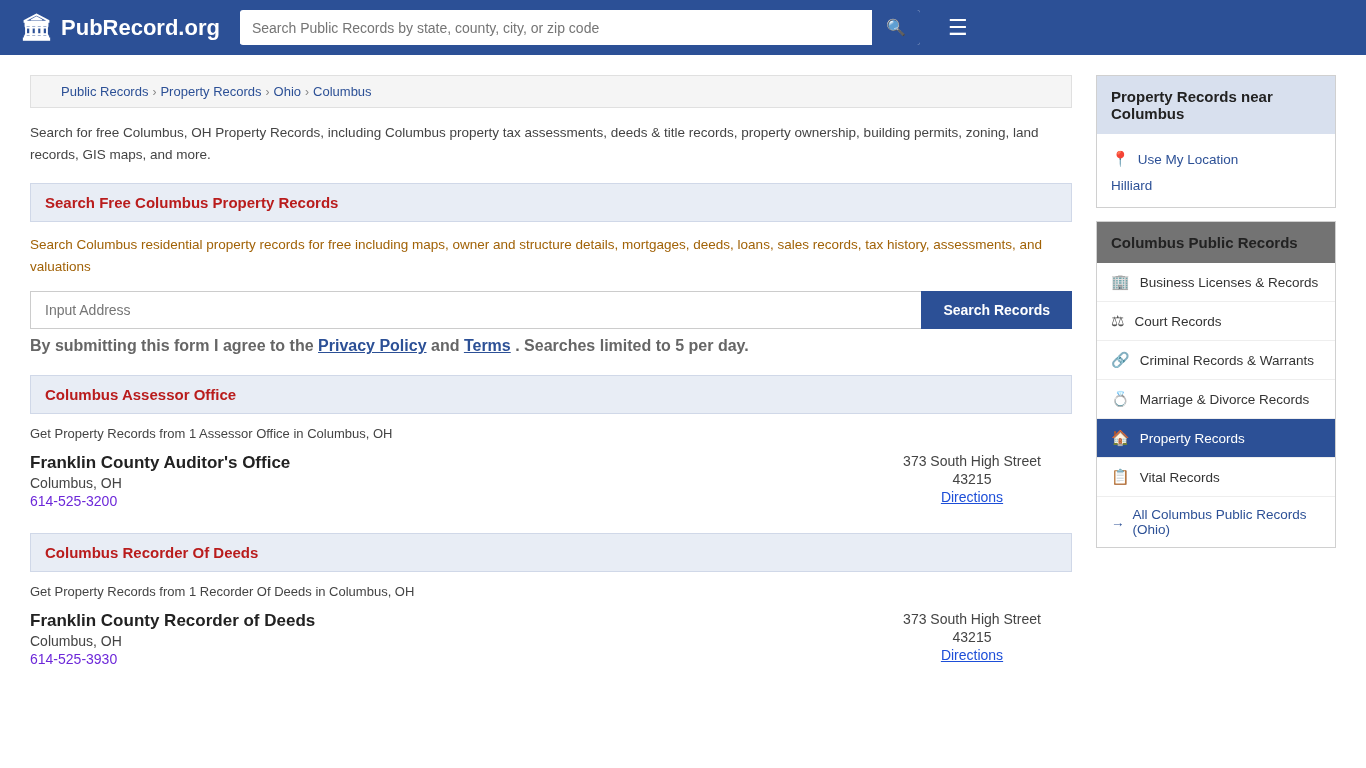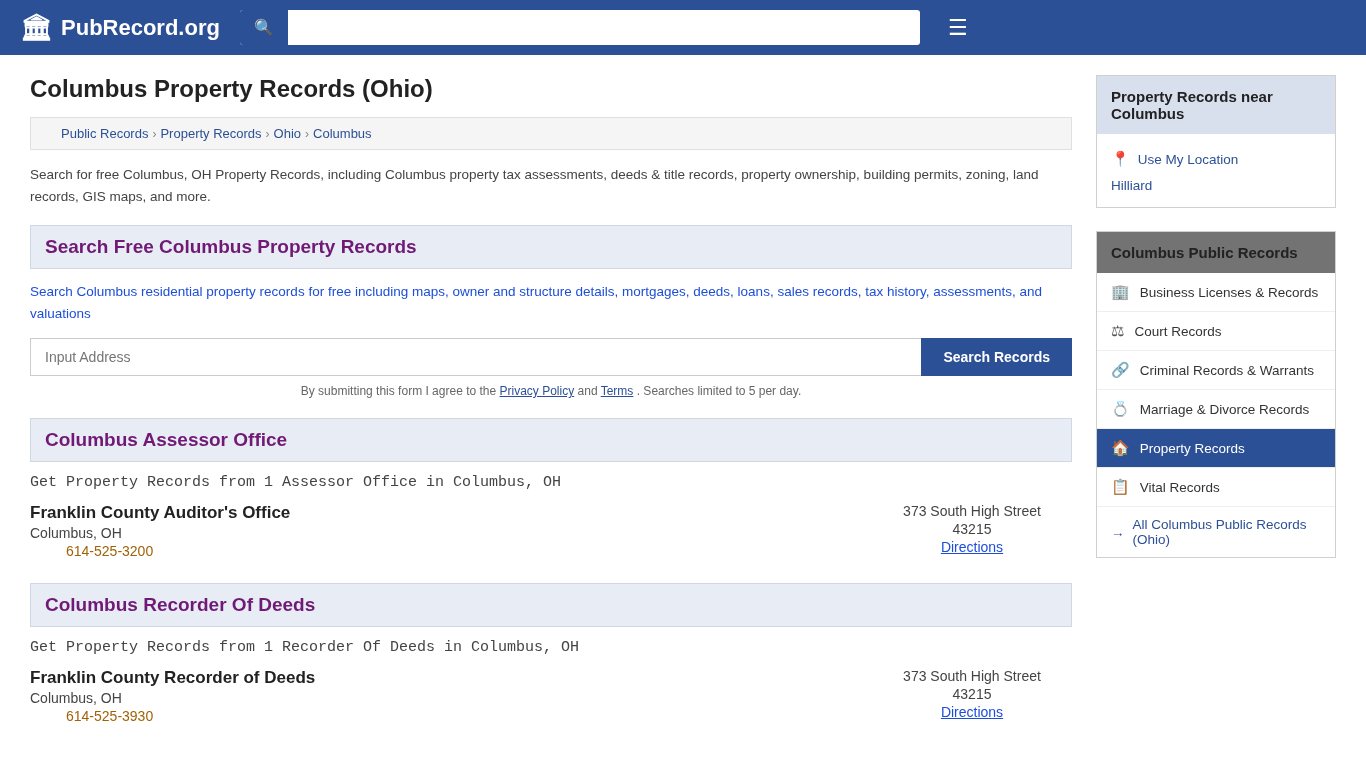--- a/index.html
+++ b/index.html
@@ -110,34 +110,34 @@
       line-height: 1.6;
       color: #444;
       margin-bottom: 18px;
     }
 
     
     .section-header {
       background: #e8edf5;
       border: 1px solid #d0d8e8;
       padding: 10px 14px;
-      font-size: 19px;
-      font-weight: bold;
-      color: #701a75;
+      font-size: 15px;
+      font-weight: bold;
+      color: #b91c1c;
       margin-bottom: 12px;
     }
 
     
     .search-section {
       margin-bottom: 20px;
     }
     .search-desc {
       font-size: 13.5px;
       line-height: 1.6;
-      color: #1d4ed8;
+      color: #a16207;
       margin-bottom: 14px;
     }
     .address-search-row {
       display: flex;
       gap: 0;
       margin-bottom: 8px;
     }
     .address-input {
       flex: 1;
       border: 1px solid #ccc;
@@ -151,60 +151,59 @@
       background: #2c5096;
       color: #fff;
       border: none;
       padding: 10px 22px;
       font-size: 14px;
       font-weight: bold;
       cursor: pointer;
       white-space: nowrap;
     }
     .form-disclaimer {
-      font-size: 12px;
+      font-size: 16px;
       color: #666;
-      text-align: center;
+      text-align: left;
+      font-weight: bold;
     }
     .form-disclaimer a {
       color: #2c5096;
       text-decoration: underline;
     }
 
     
     .office-section {
       margin-bottom: 24px;
     }
     .office-desc {
-      font-size: 15px;
+      font-size: 13px;
       color: #444;
       margin-bottom: 12px;
-      font-family: Liberation Mono, monospace;
     }
     .office-record {
       display: flex;
       gap: 20px;
       margin-bottom: 12px;
     }
     .office-info {
       flex: 1;
     }
     .office-name {
       font-weight: bold;
       font-size: 17px;
       color: #222;
       margin-bottom: 2px;
     }
     .office-city {
       color: #444;
       margin-bottom: 2px;
     }
     .office-phone {
-      color: #a16207;
-      margin-left: 36px;
+      color: #6d28d9;
     }
     .office-address {
       text-align: center;
       min-width: 200px;
     }
     .office-street {
       color: #444;
       margin-bottom: 2px;
     }
     .office-zip {
@@ -213,21 +212,21 @@
     }
     .directions-link {
       color: #1d4ed8;
       text-decoration: underline;
       cursor: pointer;
     }
 
     
     .sidebar-box {
       border: 1px solid #d0d0d0;
-      margin-bottom: 23px;
+      margin-bottom: 13px;
       overflow: hidden;
     }
     .sidebar-box-header {
       background: #d8e0ee;
       padding: 12px 14px;
       font-size: 15px;
       font-weight: bold;
       color: #222;
     }
     .sidebar-box-content {
@@ -295,35 +294,35 @@
 </head>
 <body>
 
 <header>
   <div class="header">
     <a class="logo" href="#">
       <span class="logo-icon">🏛</span>
       <span>PubRecord.org</span>
     </a>
     <div class="header-search-wrapper">
+      <input class="header-search-input" type="text" placeholder="Search Public Records by state, county, city, or zip code" style="">
       <button class="header-search-btn">
         <span>🔍</span>
       </button>
     </div>
     <button class="header-menu-btn">
       <span>☰</span>
     </button>
   </div>
 </header>
 
 <div class="main-container">
 
   <div class="content">
 
-    <h1 class="page-title">Columbus Property Records (Ohio)</h1>
 
     <div class="breadcrumb">
       <a href="#">Public Records</a>
       <span class="breadcrumb-sep">›</span>
       <a href="#">Property Records</a>
       <span class="breadcrumb-sep">›</span>
       <a href="#">Ohio</a>
       <span class="breadcrumb-sep">›</span>
       <a href="#">Columbus</a>
     </div>

